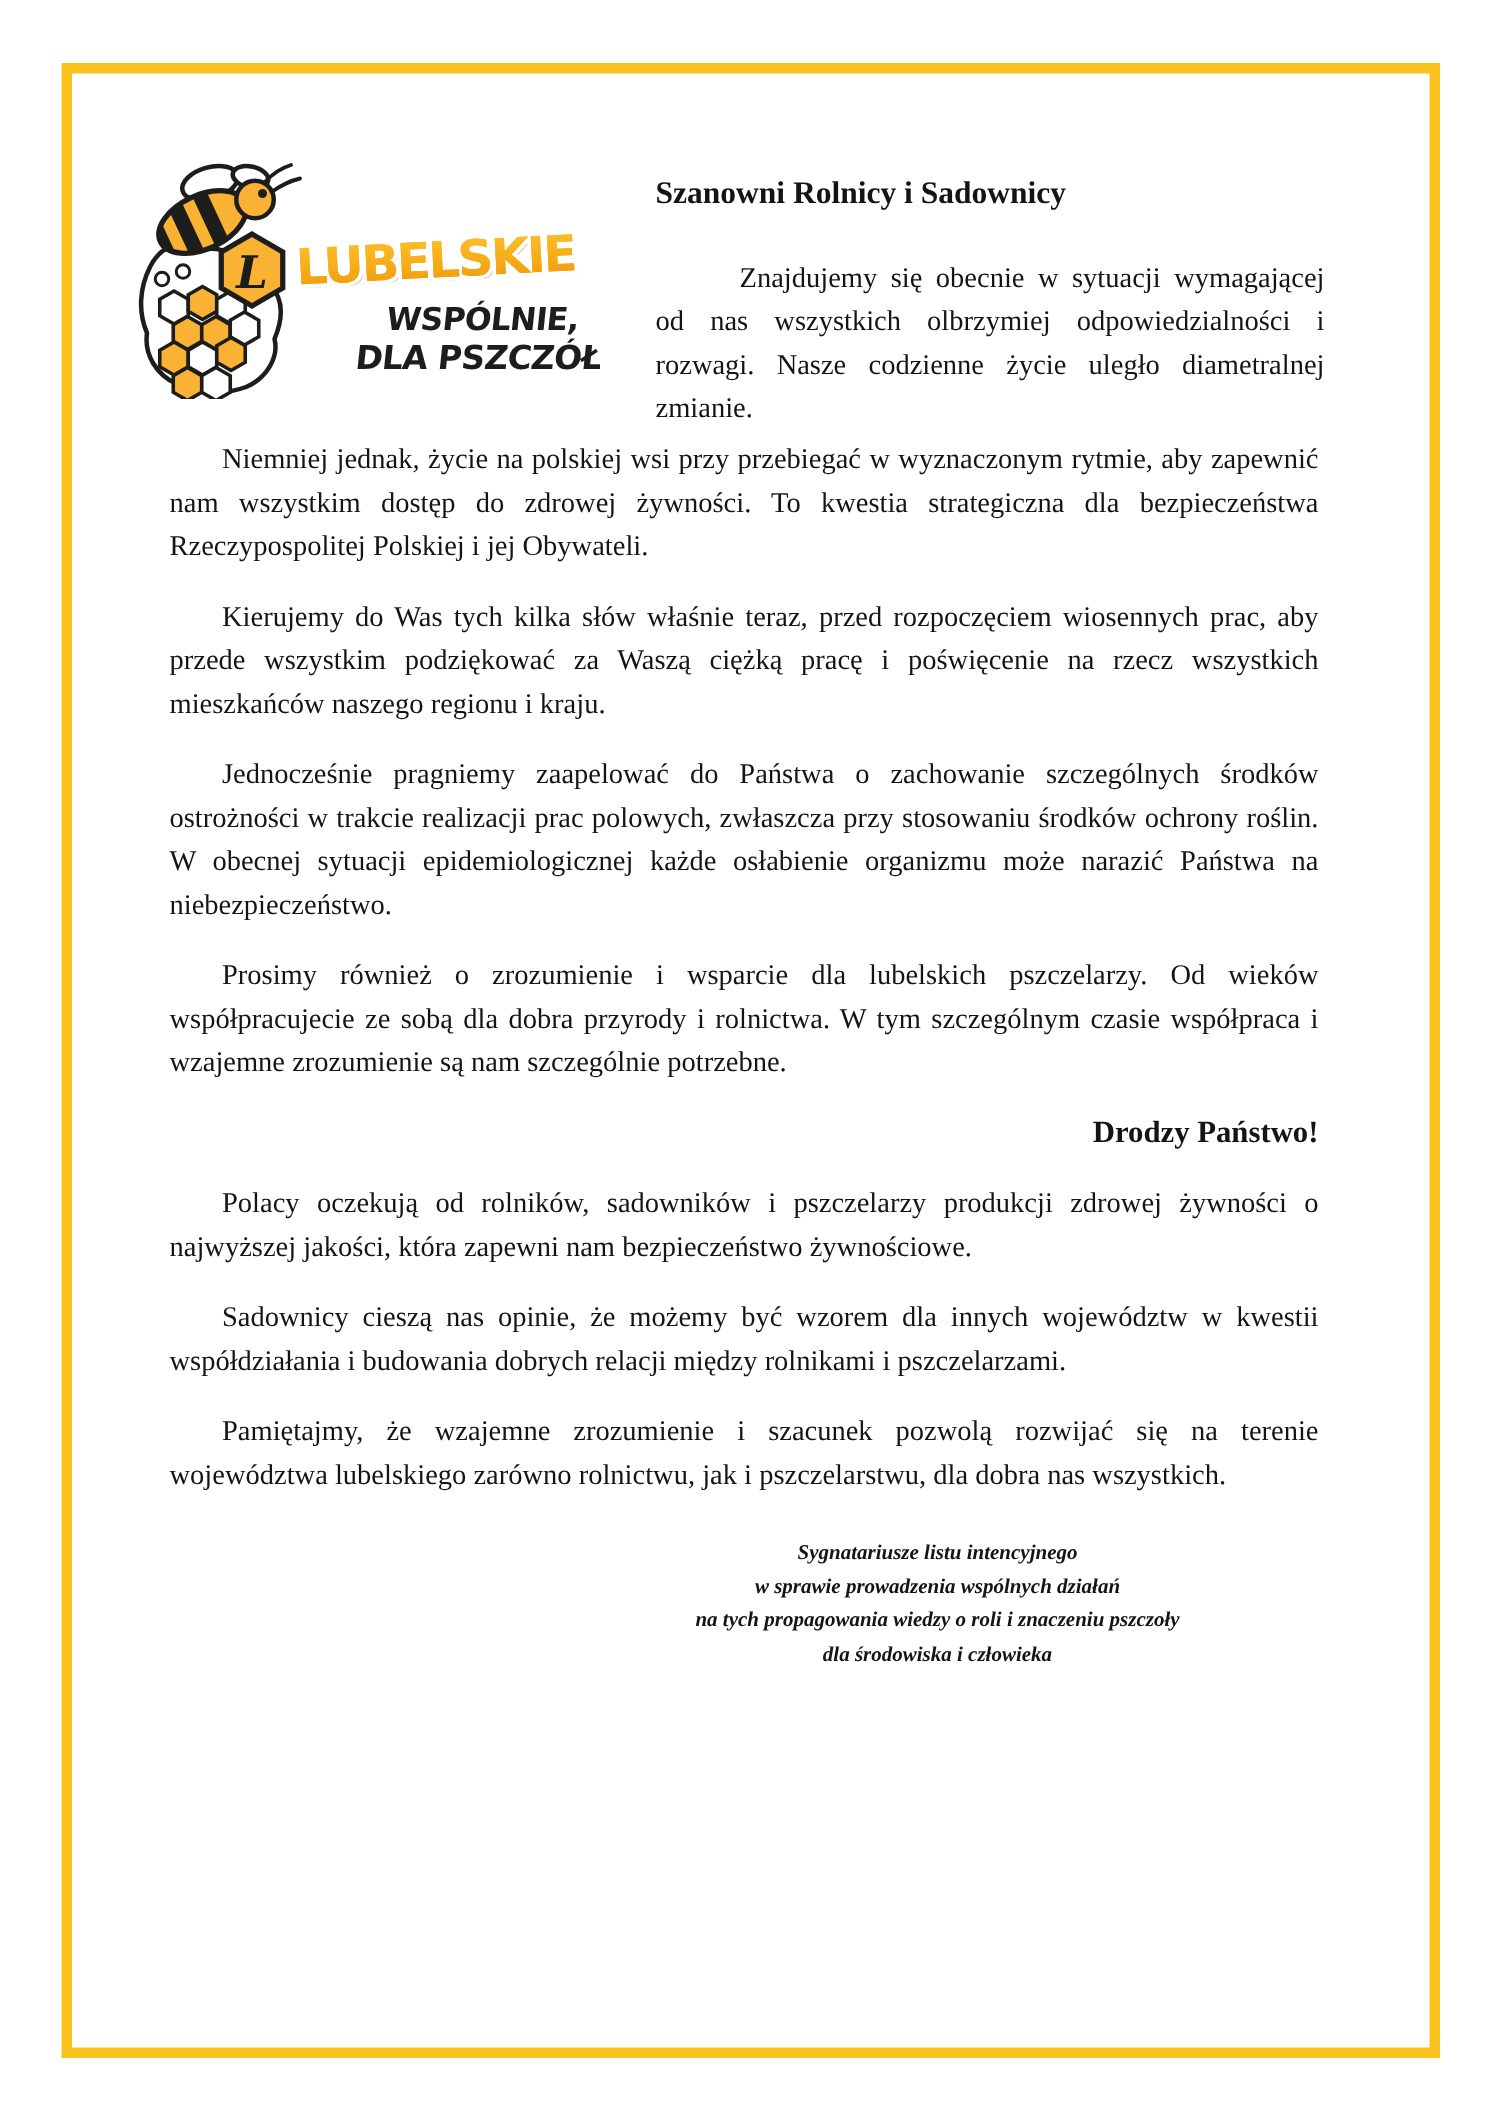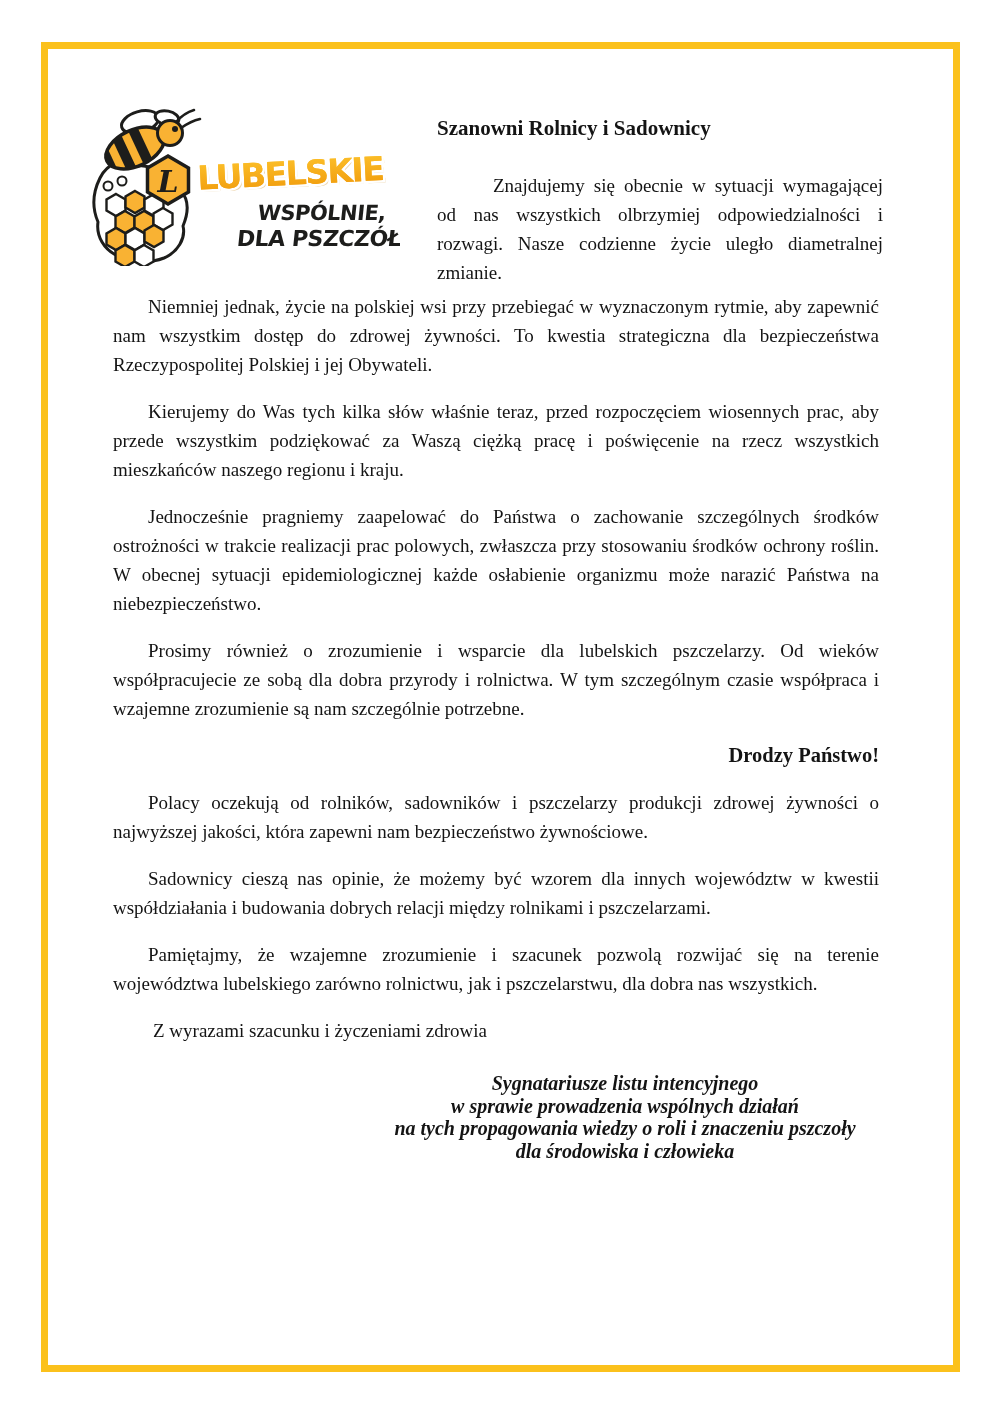--- a/index.html
+++ b/index.html
@@ -22,21 +22,21 @@
     text-indent:35px; margin:0 0 18px 0;
   }
   .intro { text-indent:56px; margin:0; }
 
   .main { position:absolute; left:113px; top:292px; width:766px; }
   .subheading { font-size:20.5px; font-weight:bold; margin:0 0 18px 0; line-height:29px;text-align:right; }
   .closing { text-indent:40px; text-align:left; margin:0; }
 
   .signature {
     width:520px; margin:27px 0 0 252px; text-align:center;
-    font-weight:bold; font-style:italic; font-size:20px; line-height:22.5px;
+    font-weight:bold; font-style:italic; font-size:14px; line-height:22.5px;
   }
   .sig-line { white-space:nowrap; }
 
   .brand-main { font-family:"DejaVu Sans", sans-serif; font-weight:800; letter-spacing:-1.5px; }
   .tagline { font-family:"DejaVu Sans", sans-serif; font-weight:800; letter-spacing:-0.5px; }
 </style>
 </head>
 <body>
 
 <div class="page">
@@ -121,21 +121,20 @@
     <p class="body-par">Kierujemy do Was tych kilka słów właśnie teraz, przed rozpoczęciem wiosennych prac, aby przede wszystkim podziękować za Waszą ciężką pracę i poświęcenie na rzecz wszystkich mieszkańców naszego regionu i kraju.</p>
     <p class="body-par">Jednocześnie pragniemy zaapelować do Państwa o zachowanie szczególnych środków ostrożności w trakcie realizacji prac polowych, zwłaszcza przy stosowaniu środków ochrony roślin. W obecnej sytuacji epidemiologicznej każde osłabienie organizmu może narazić Państwa na niebezpieczeństwo.</p>
     <p class="body-par">Prosimy również o zrozumienie i wsparcie dla lubelskich pszczelarzy. Od wieków współpracujecie ze sobą dla dobra przyrody i rolnictwa. W tym szczególnym czasie współpraca i wzajemne zrozumienie są nam szczególnie potrzebne.</p>
 
     <h2 class="subheading">Drodzy Państwo!</h2>
 
     <p class="body-par">Polacy oczekują od rolników, sadowników i pszczelarzy produkcji zdrowej żywności o najwyższej jakości, która zapewni nam bezpieczeństwo żywnościowe.</p>
     <p class="body-par">Sadownicy cieszą nas opinie, że możemy być wzorem dla innych województw w kwestii współdziałania i budowania dobrych relacji między rolnikami i pszczelarzami.</p>
     <p class="body-par">Pamiętajmy, że wzajemne zrozumienie i szacunek pozwolą rozwijać się na terenie województwa lubelskiego zarówno rolnictwu, jak i pszczelarstwu, dla dobra nas wszystkich.</p>
 
-    <p class="body-par closing">Z wyrazami szacunku i życzeniami zdrowia</p>
 
     <div class="signature">
       <div class="sig-line">Sygnatariusze listu intencyjnego</div>
       <div class="sig-line">w sprawie prowadzenia wspólnych działań</div>
       <div class="sig-line">na tych propagowania wiedzy o roli i znaczeniu pszczoły</div>
       <div class="sig-line">dla środowiska i człowieka</div>
     </div>
   </div>
 
 </div>

